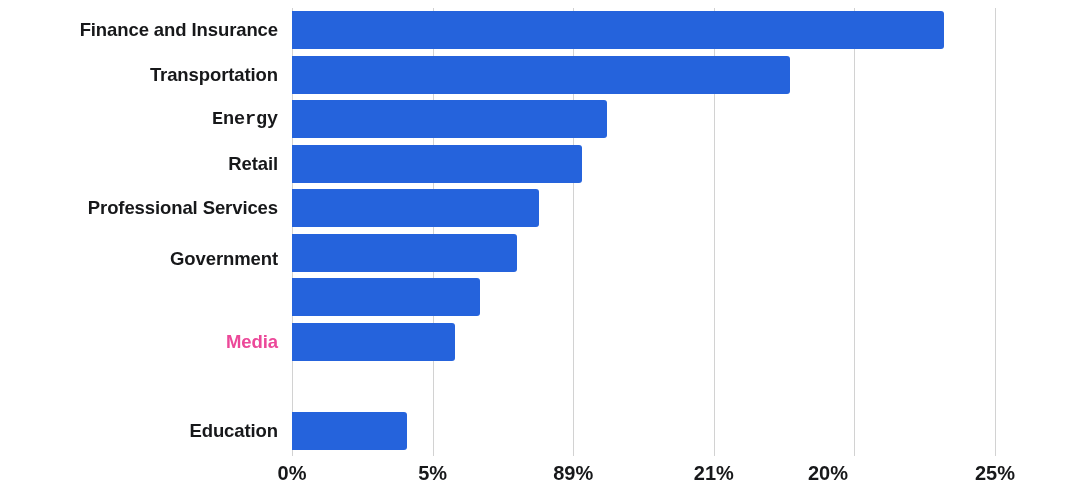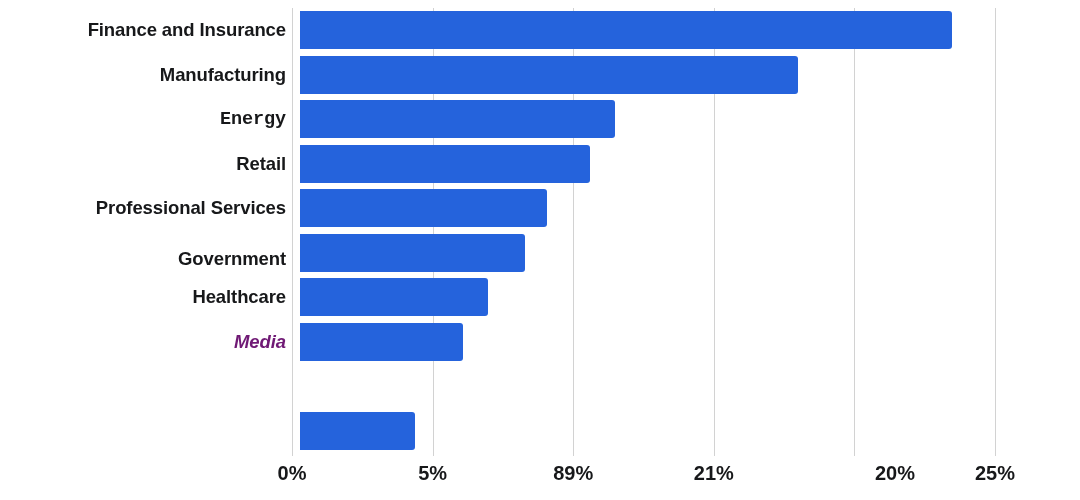--- a/index.html
+++ b/index.html
@@ -34,21 +34,21 @@
   
   #rows {
     position: absolute;
     left: 0;
     top: 0;
     width: 1080px;
     height: 456px;
   }
   .row {
     position: absolute;
-    left: 8px;
+    left: 0;
     width: 996px;
     height: 44.5px;
     display: flex;
     align-items: center;
   }
   .cat-label {
     position: absolute;
     left: 0;
     width: 278px;
     text-align: right;
@@ -96,54 +96,54 @@
       <div class="gridline" style="left: 562.4px; background: rgb(210, 210, 210);"></div>
       <div class="gridline" style="left: 703px; background: rgb(210, 210, 210);"></div>
     </div>
 
   <div id="rows">
       <div class="row" style="top: 8px;">
         <div class="cat-label" style="color: rgb(23, 24, 26);">Finance and Insurance</div>
         <div class="bar" title="Finance and Insurance 23.2%" style="width: 652.384px; height: 38px; top: 3.25px; background: rgb(37, 99, 220);"></div>
       </div>
       <div class="row" style="top: 52.5px;">
-        <div class="cat-label" style="color: rgb(23, 24, 26);">Manufacturing</div>
+        <div class="cat-label" style="color: rgb(23, 24, 26);">Transportation</div>
         <div class="bar" title="Manufacturing 17.7%" style="width: 497.724px; height: 38px; top: 3.25px; background: rgb(37, 99, 220);"></div>
       </div>
       <div class="row" style="top: 97px; font-family: Liberation Mono, monospace;">
         <div class="cat-label" style="color: rgb(23, 24, 26);">Energy</div>
         <div class="bar" title="Energy 11.2%" style="width: 314.944px; height: 38px; top: 3.25px; background: rgb(37, 99, 220);"></div>
       </div>
       <div class="row" style="top: 141.5px;">
         <div class="cat-label" style="color: rgb(23, 24, 26);">Retail</div>
         <div class="bar" title="Retail 10.3%" style="width: 289.636px; height: 38px; top: 3.25px; background: rgb(37, 99, 220);"></div>
       </div>
       <div class="row" style="top: 186px;">
         <div class="cat-label" style="color: rgb(23, 24, 26);">Professional Services</div>
         <div class="bar" title="Professional Services 8.8%" style="width: 247.456px; height: 38px; top: 3.25px; background: rgb(37, 99, 220);"></div>
       </div>
       <div class="row" style="top: 230.5px;">
         <div class="cat-label" style="color: rgb(23, 24, 26); margin-top: 12px;">Government</div>
         <div class="bar" title="Government 8%" style="width: 224.96px; height: 38px; top: 3.25px; background: rgb(37, 99, 220);"></div>
       </div>
       <div class="row" style="top: 275px;">
-        <div class="cat-label" style="color: rgb(23, 24, 26);">Healthcare</div>
         <div class="bar" title="Healthcare 6.7%" style="width: 188.404px; height: 38px; top: 3.25px; background: rgb(37, 99, 220);"></div>
       </div>
       <div class="row" style="top: 319.5px;">
-        <div class="cat-label" style="color: #701a75; font-style: italic;">Media</div>
+        <div class="cat-label" style="color: #ec4899;">Media</div>
         <div class="bar" title="Media 5.8%" style="width: 163.096px; height: 38px; top: 3.25px; background: rgb(37, 99, 220);"></div>
       </div>
       <div class="row" style="top: 408.5px;">
+        <div class="cat-label" style="color: rgb(23, 24, 26);">Education</div>
         <div class="bar" title="Education 4.1%" style="width: 115.292px; height: 38px; top: 3.25px; background: rgb(37, 99, 220);"></div>
       </div>
     </div>
 
   <div id="x-axis">
       <div class="tick-label" style="left: 292px; color: rgb(23, 24, 26);">0%</div>
       <div class="tick-label" style="left: 432.6px; color: rgb(23, 24, 26);">5%</div>
       <div class="tick-label" style="left: 573.2px; color: rgb(23, 24, 26);">89%</div>
       <div class="tick-label" style="left: 713.8px; color: rgb(23, 24, 26);">21%</div>
-      <div class="tick-label" style="left: 895px; color: rgb(23, 24, 26);">20%</div>
+      <div class="tick-label" style="left: 828px; color: rgb(23, 24, 26);">20%</div>
       <div class="tick-label" style="left: 995px; color: rgb(23, 24, 26);">25%</div>
     </div>
 
 </div>
 
 </body></html>

